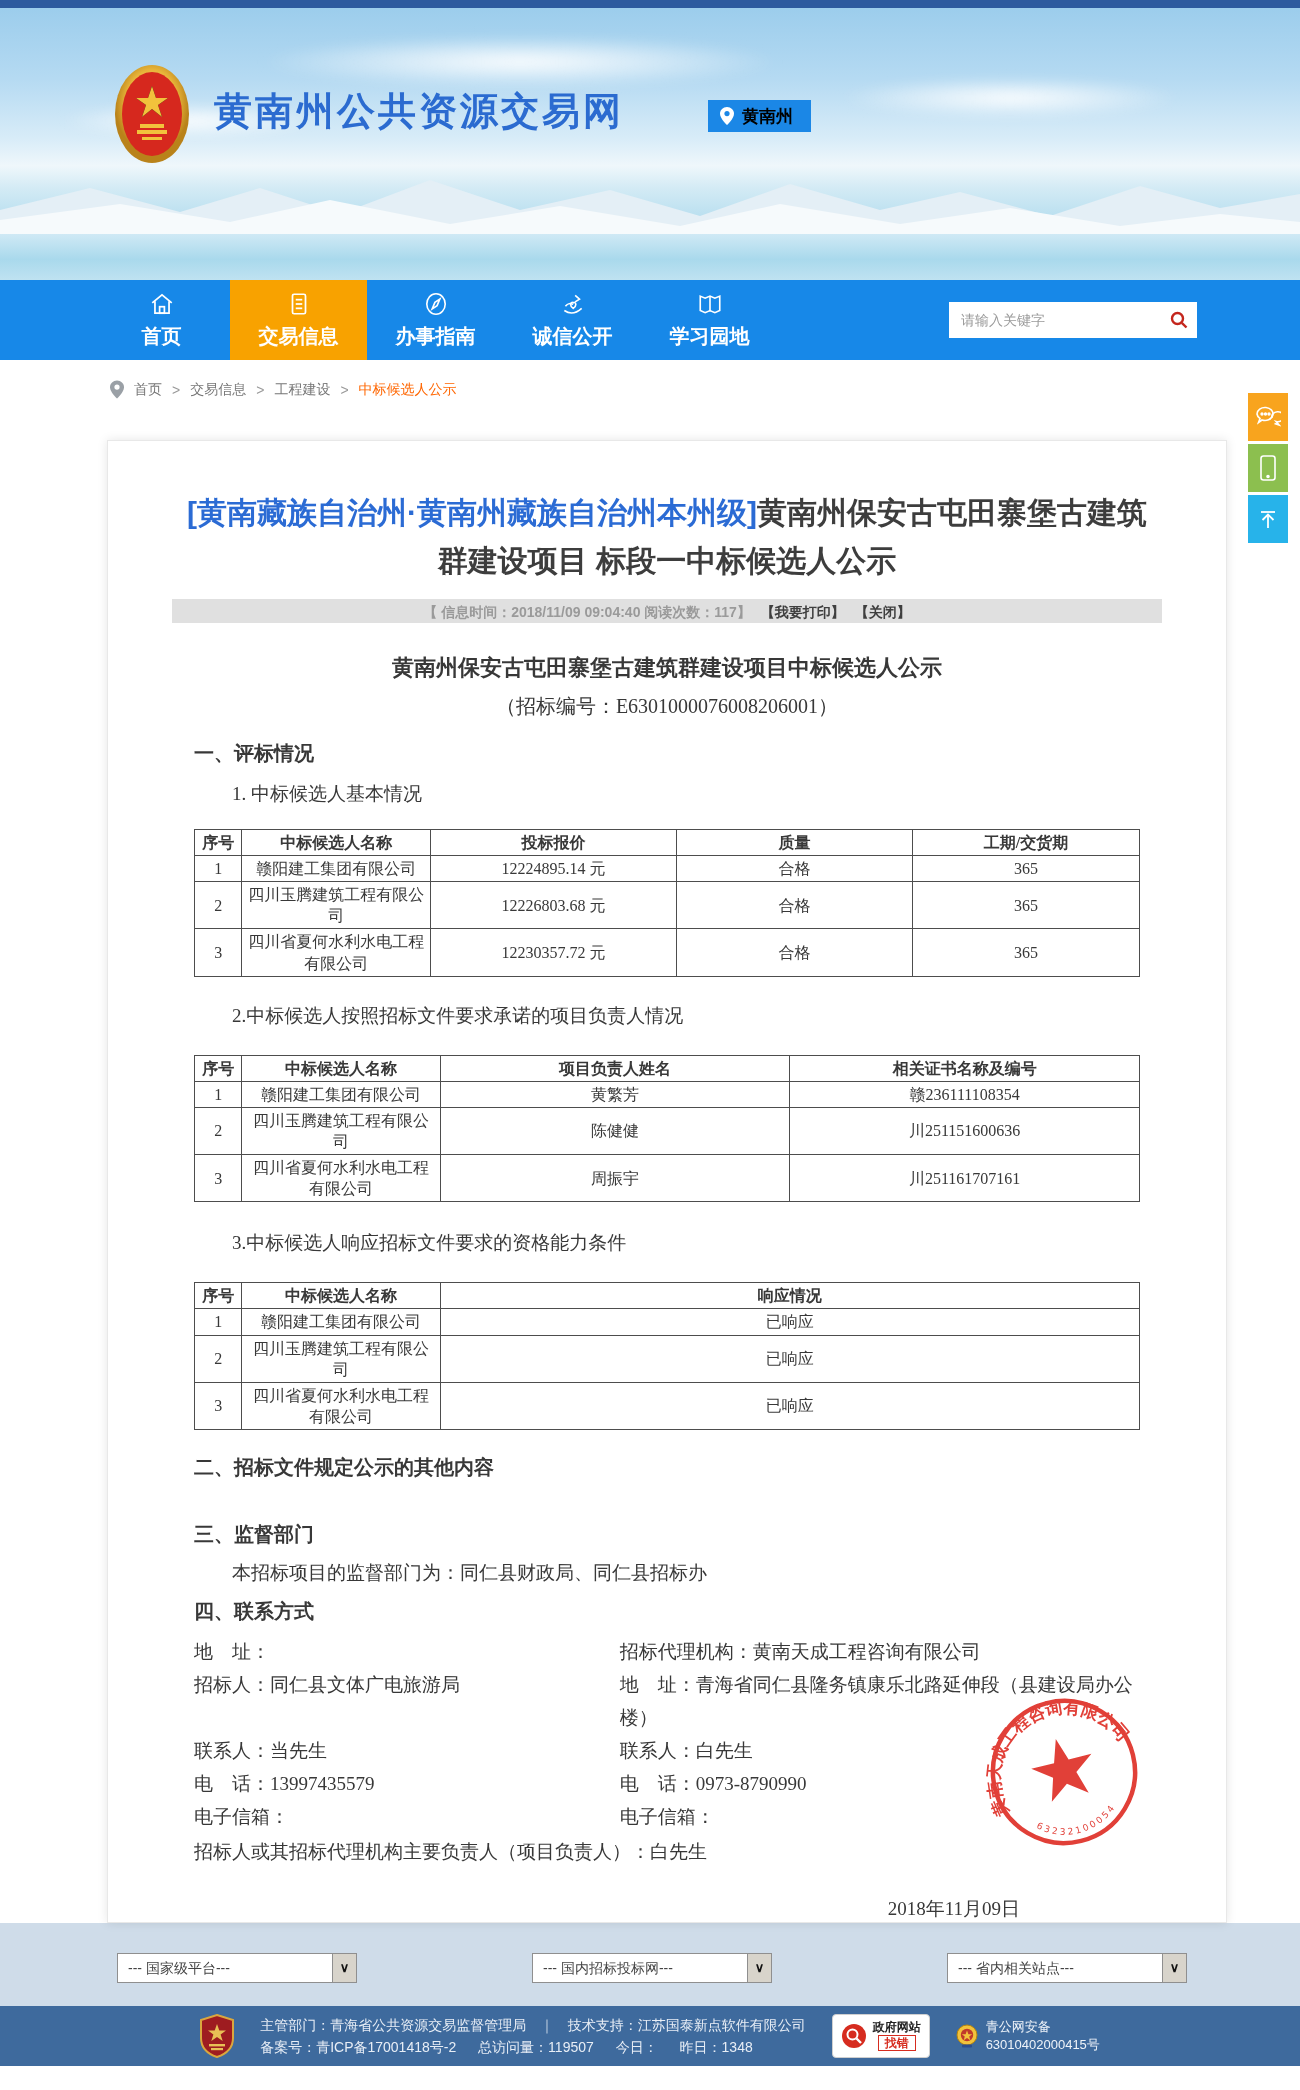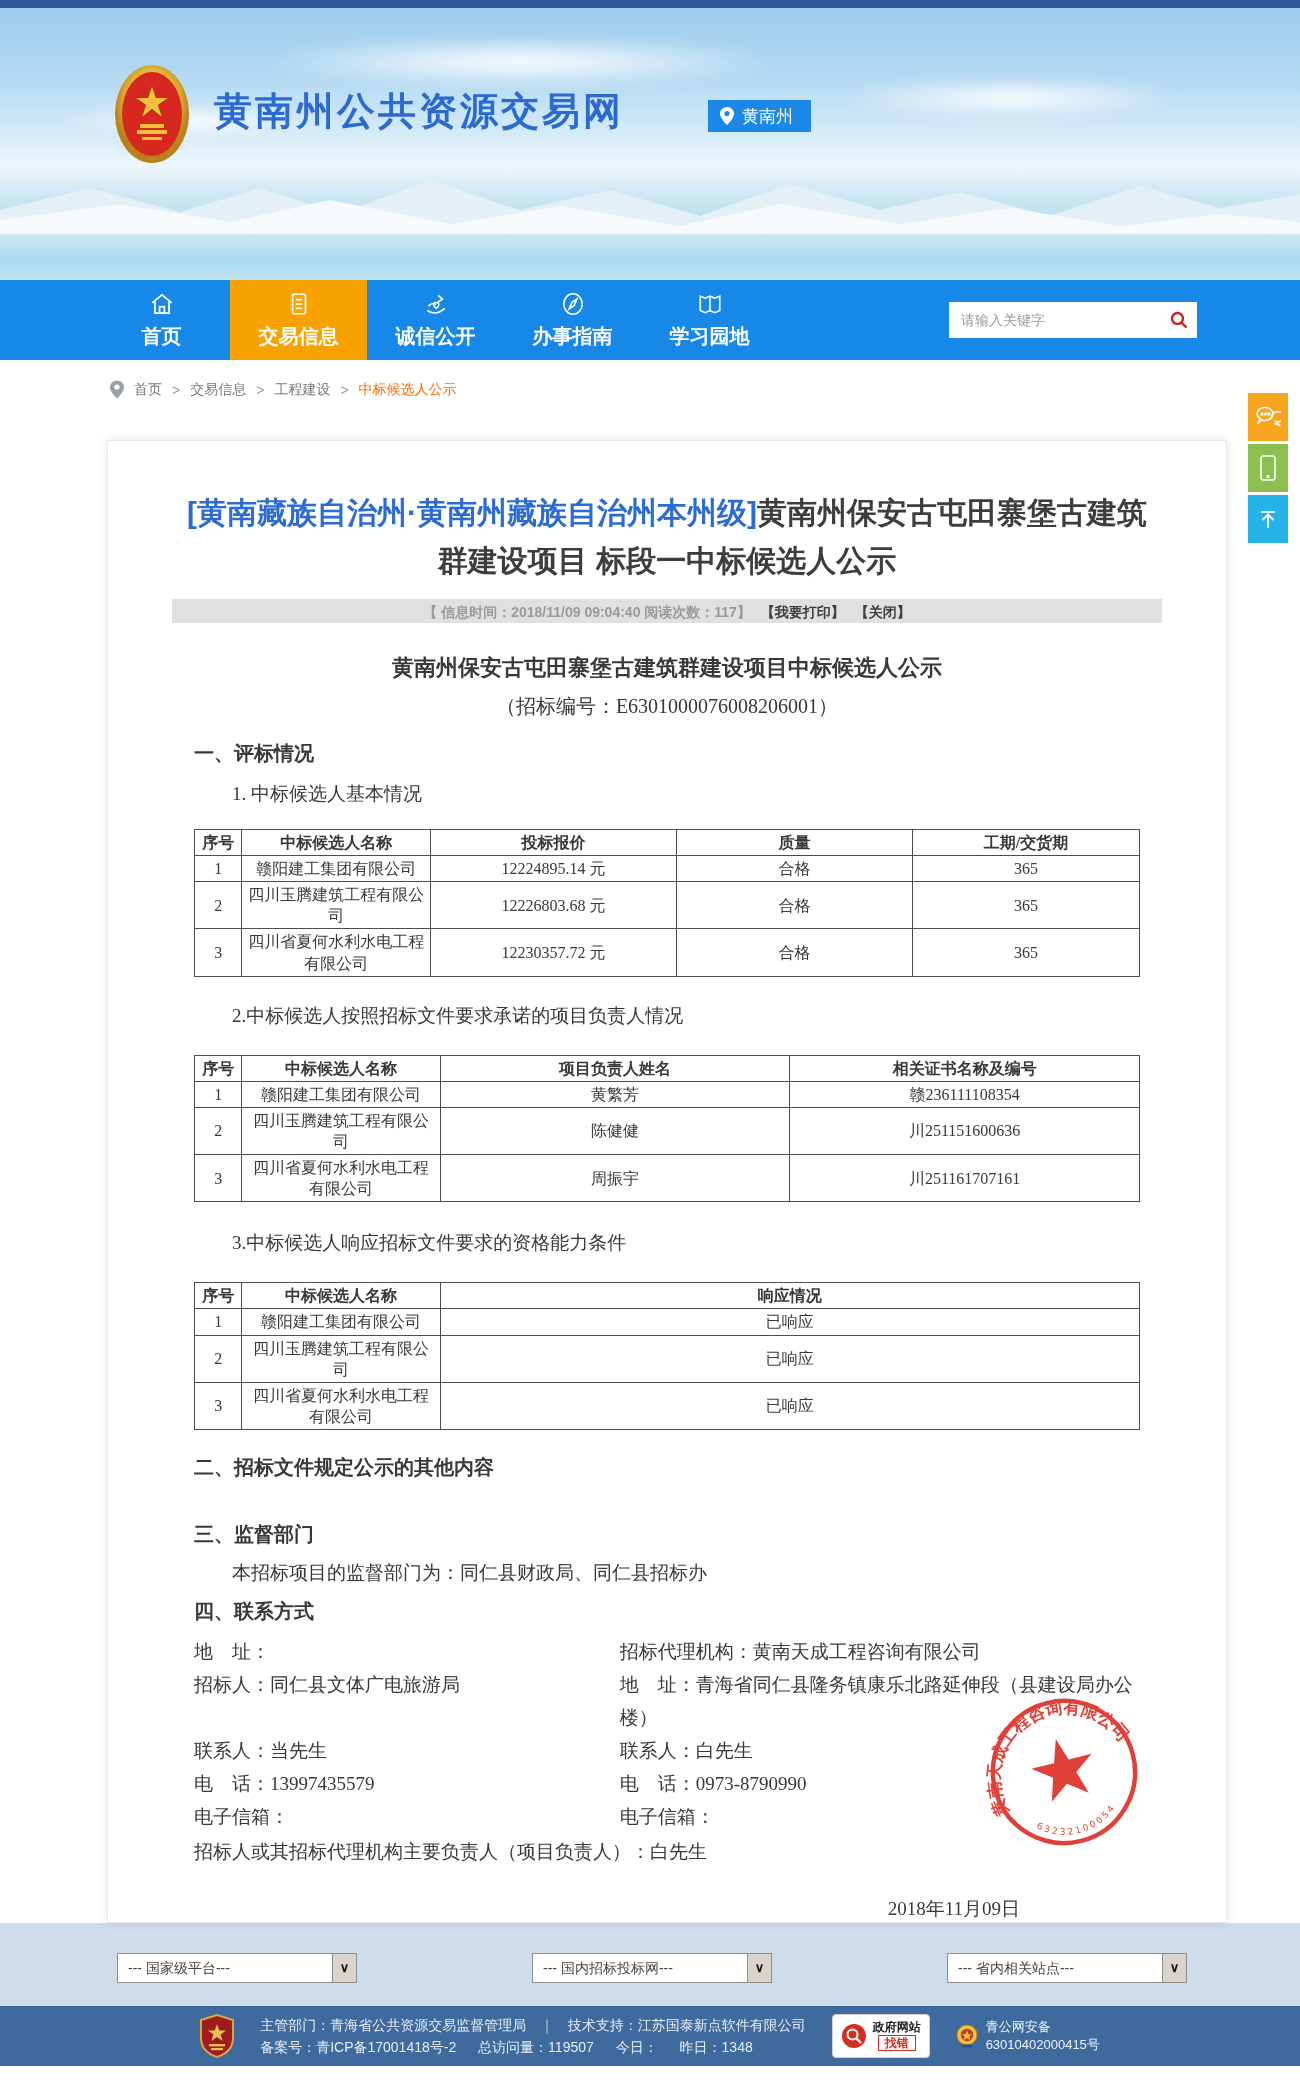--- a/index.html
+++ b/index.html
@@ -16,22 +16,22 @@
   .cloud.c1 { left:260px; top:28px; width:520px; height:52px; }
   .cloud.c2 { left:840px; top:70px; width:340px; height:40px; }
   .cloud.c3 { left:60px; top:96px; width:260px; height:34px; }
   .mountains { position:absolute; left:0; bottom:46px; width:1300px; height:64px; }
   .water { position:absolute; left:0; bottom:0; width:100%; height:46px;
     background:linear-gradient(180deg,#cfe9f5 0%,#a9d9ec 55%,#bfe2f1 100%); }
 
   .emblem { position:absolute; left:114px; top:56px; width:76px; height:100px; }
   .site-title { position:absolute; left:214px; top:78px; font-size:38px; font-weight:bold; color:#2b6bd0; letter-spacing:3px;
     font-family:"Liberation Sans", sans-serif; }
-  .loc-badge { position:absolute; left:708px; top:92px; height:32px; padding:0 18px 0 12px; background:#1b87e6; color:#ffffff;
-    font-size:17px; display:flex; align-items:center; gap:8px; }
+  .loc-badge { position:absolute; left:708px; top:92px; height:32px; padding:0 18px 0 12px; background:#1b87e6; color:#000000;
+    font-size:17px; display:flex; align-items:center; gap:8px;font-weight:bold; }
   .loc-badge svg { display:block; }
 
   
   .main-nav { display:flex; align-items:stretch; height:80px; background:#1788e8; padding-left:93px; }
   .nav-item { width:137px; display:flex; flex-direction:column; align-items:center; justify-content:center; gap:6px;
     color:#fff; cursor:pointer; }
   .nav-item.active { background:#f8a200; }
   .nav-label { font-size:20px; font-weight:bold; }
   .nav-search { margin-left:auto; margin-right:103px; align-self:center; width:248px; height:36px; background:#fff;
     display:flex; align-items:center; padding:0 8px 0 12px; }
@@ -172,33 +172,33 @@
       <svg width="26" height="26" viewBox="0 0 24 24" fill="none" stroke="#fff" stroke-width="1.6">
         <rect x="6" y="3" width="12" height="18" rx="1.5"></rect>
           <line x1="9" y1="8" x2="15" y2="8"></line>
           <line x1="9" y1="12" x2="15" y2="12"></line>
           <line x1="9" y1="16" x2="15" y2="16"></line>
       </svg>
       <span class="nav-label">交易信息</span>
     </div>
     <div class="nav-item">
       <svg width="26" height="26" viewBox="0 0 24 24" fill="none" stroke="#fff" stroke-width="1.5">
+        <ellipse cx="12" cy="12" rx="8.5" ry="9.5"></ellipse>
+          <path d="M15.5 7.5 L13 13.5 L8.5 16.5 L11 10.5 Z"></path>
+      </svg>
+      <span class="nav-label">办事指南</span>
+    </div>
+    <div class="nav-item">
+      <svg width="26" height="26" viewBox="0 0 24 24" fill="none" stroke="#fff" stroke-width="1.5">
         <path d="M12 6 C12 4.3 10.6 3.6 9.6 4.4 C8.6 3.6 7.2 4.3 7.2 6 C7.2 8 9.6 9.6 9.6 9.6 C9.6 9.6 12 8 12 6 Z" transform="translate(2.6,6.5)"></path>
         <path d="M5 14 C7 11.5 10 11 12 12.5"></path>
           <path d="M14 4 L18 7.5 L14 10"></path>
           <path d="M4 18 C9 21.5 15 20.5 20 16"></path>
       </svg>
       <span class="nav-label">诚信公开</span>
-    </div>
-    <div class="nav-item">
-      <svg width="26" height="26" viewBox="0 0 24 24" fill="none" stroke="#fff" stroke-width="1.5">
-        <ellipse cx="12" cy="12" rx="8.5" ry="9.5"></ellipse>
-          <path d="M15.5 7.5 L13 13.5 L8.5 16.5 L11 10.5 Z"></path>
-      </svg>
-      <span class="nav-label">办事指南</span>
     </div>
     <div class="nav-item">
       <svg width="26" height="26" viewBox="0 0 24 24" fill="none" stroke="#fff" stroke-width="1.5">
         <path d="M3 5 L7.5 7 L12 5 L16.5 7 L21 5 V19 L16.5 21 L12 19 L7.5 21 L3 19 Z" transform="scale(1,0.95)"></path>
         <line x1="12" y1="5" x2="12" y2="19"></line>
       </svg>
       <span class="nav-label">学习园地</span>
     </div>
     <div class="nav-search">
       <input type="text" placeholder="请输入关键字" style="">

